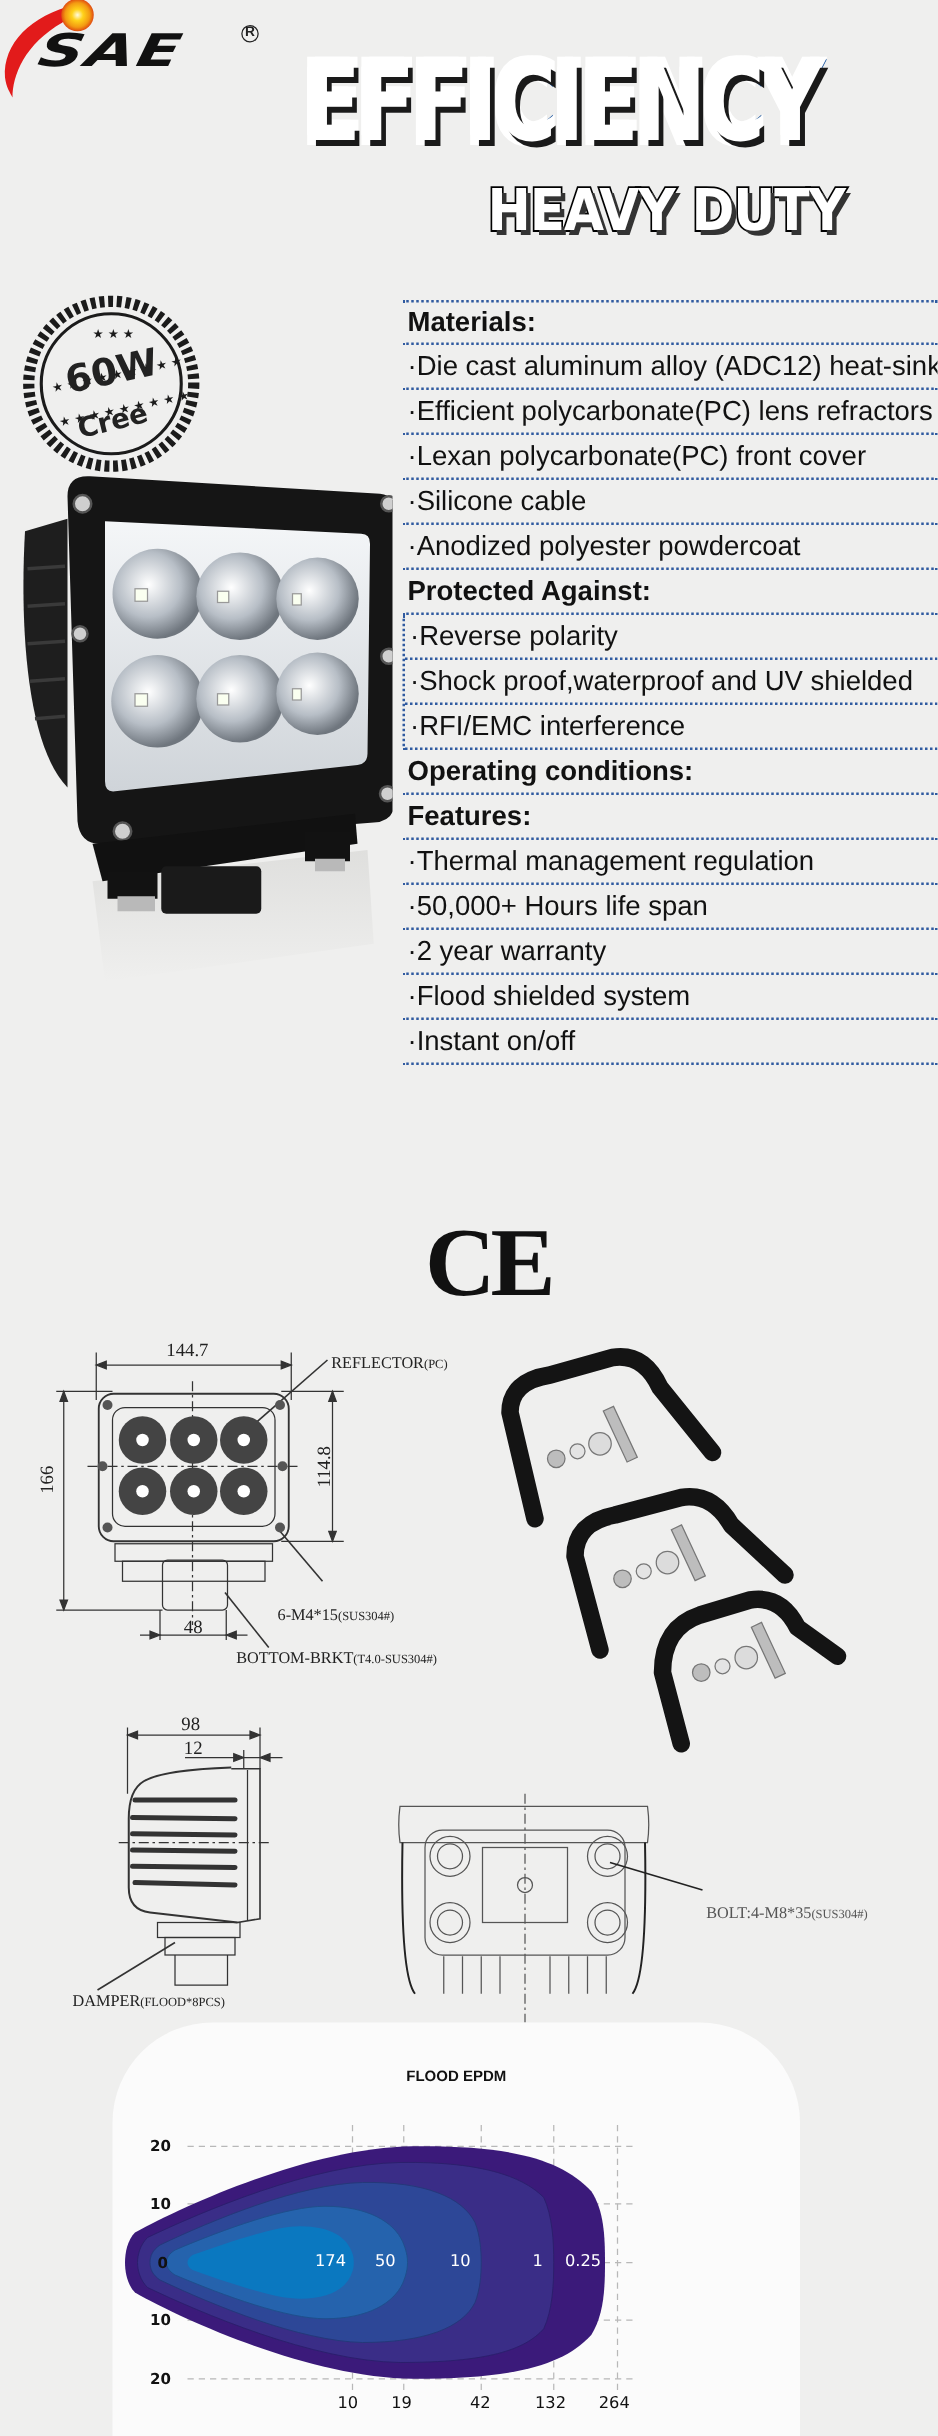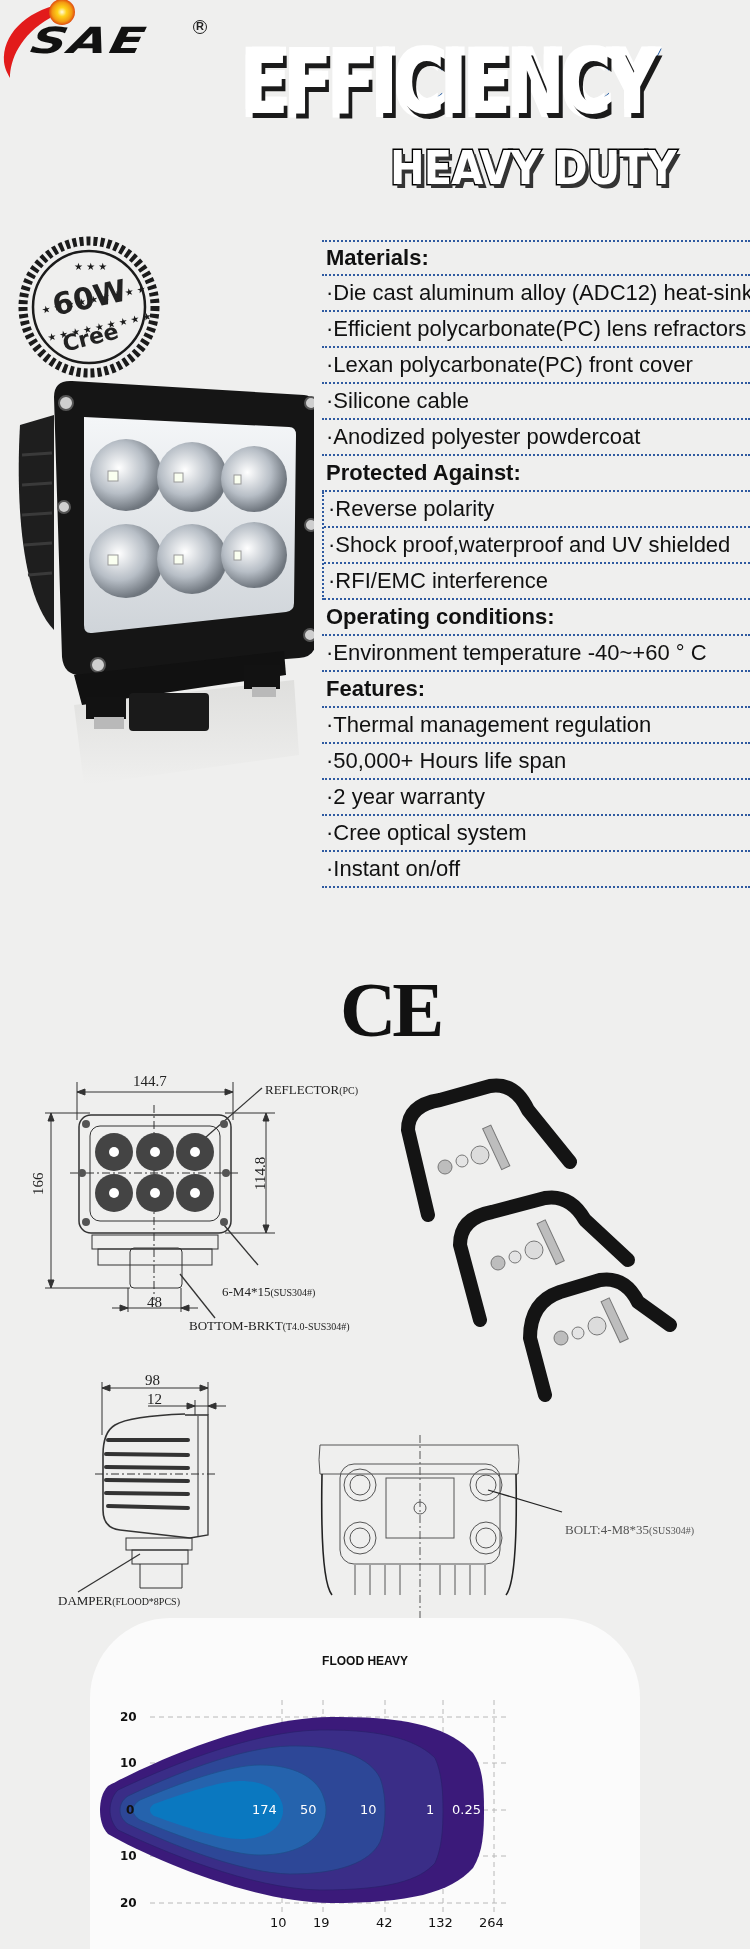--- a/index.html
+++ b/index.html
@@ -167,28 +167,27 @@
   <div>
     <div class="row heading">Protected Against:</div>
     <div class="protect-box">
       <div class="row">·Reverse polarity</div>
       <div class="row">·Shock proof,waterproof and UV shielded</div>
       <div class="row">·RFI/EMC interference</div>
     </div>
   </div>
   <div>
     <div class="row heading">Operating conditions:</div>
-    <div class="row">·Environment temperature -40~+60 ° C</div>
   </div>
   <div>
     <div class="row heading">Features:</div>
     <div class="row">·Thermal management regulation</div>
     <div class="row">·50,000+ Hours life span</div>
     <div class="row">·2 year warranty</div>
-    <div class="row">·Cree optical system</div>
+    <div class="row">·Flood shielded system</div>
     <div class="row">·Instant on/off</div>
   </div>
 </div>
 
 <div class="abs ce">CE</div>
 
 <div class="abs" style="left:0;top:1060px;width:380px;height:290px;">
   <svg width="380" height="290" viewBox="0 0 380 290">
     <g stroke="#333" stroke-width="1" fill="none">
 
@@ -343,21 +342,21 @@
       <line x1="140" y1="135" x2="140" y2="165"></line>
         <line x1="155" y1="135" x2="155" y2="165"></line>
       <line x1="170" y1="135" x2="170" y2="165"></line>
         <line x1="185" y1="135" x2="185" y2="165"></line>
     </g>
   </svg>
 </div>
 <div class="abs drawing-label" style="left:565px;top:1522px;color:#555;"><span>BOLT:4-M8*35</span><span style="font-size:10px">(SUS304#)</span></div>
 
 <div class="abs beam-card">
-  <div class="abs beam-title">FLOOD HEAVY</div>
+  <div class="abs beam-title">FLOOD EPDM</div>
   <svg class="abs" style="left:0;top:0;" width="550" height="331" viewBox="0 0 550 331">
 
     <g stroke="#b8b8b8" stroke-dasharray="5 4" stroke-width="1">
       <line x1="60" y1="99" x2="420" y2="99"></line>
       <line x1="60" y1="145" x2="420" y2="145"></line>
       <line x1="60" y1="192" x2="420" y2="192"></line>
       <line x1="60" y1="238" x2="420" y2="238"></line>
       <line x1="60" y1="285" x2="420" y2="285"></line>
       <line x1="192" y1="82" x2="192" y2="295"></line>
       <line x1="233" y1="82" x2="233" y2="295"></line>

